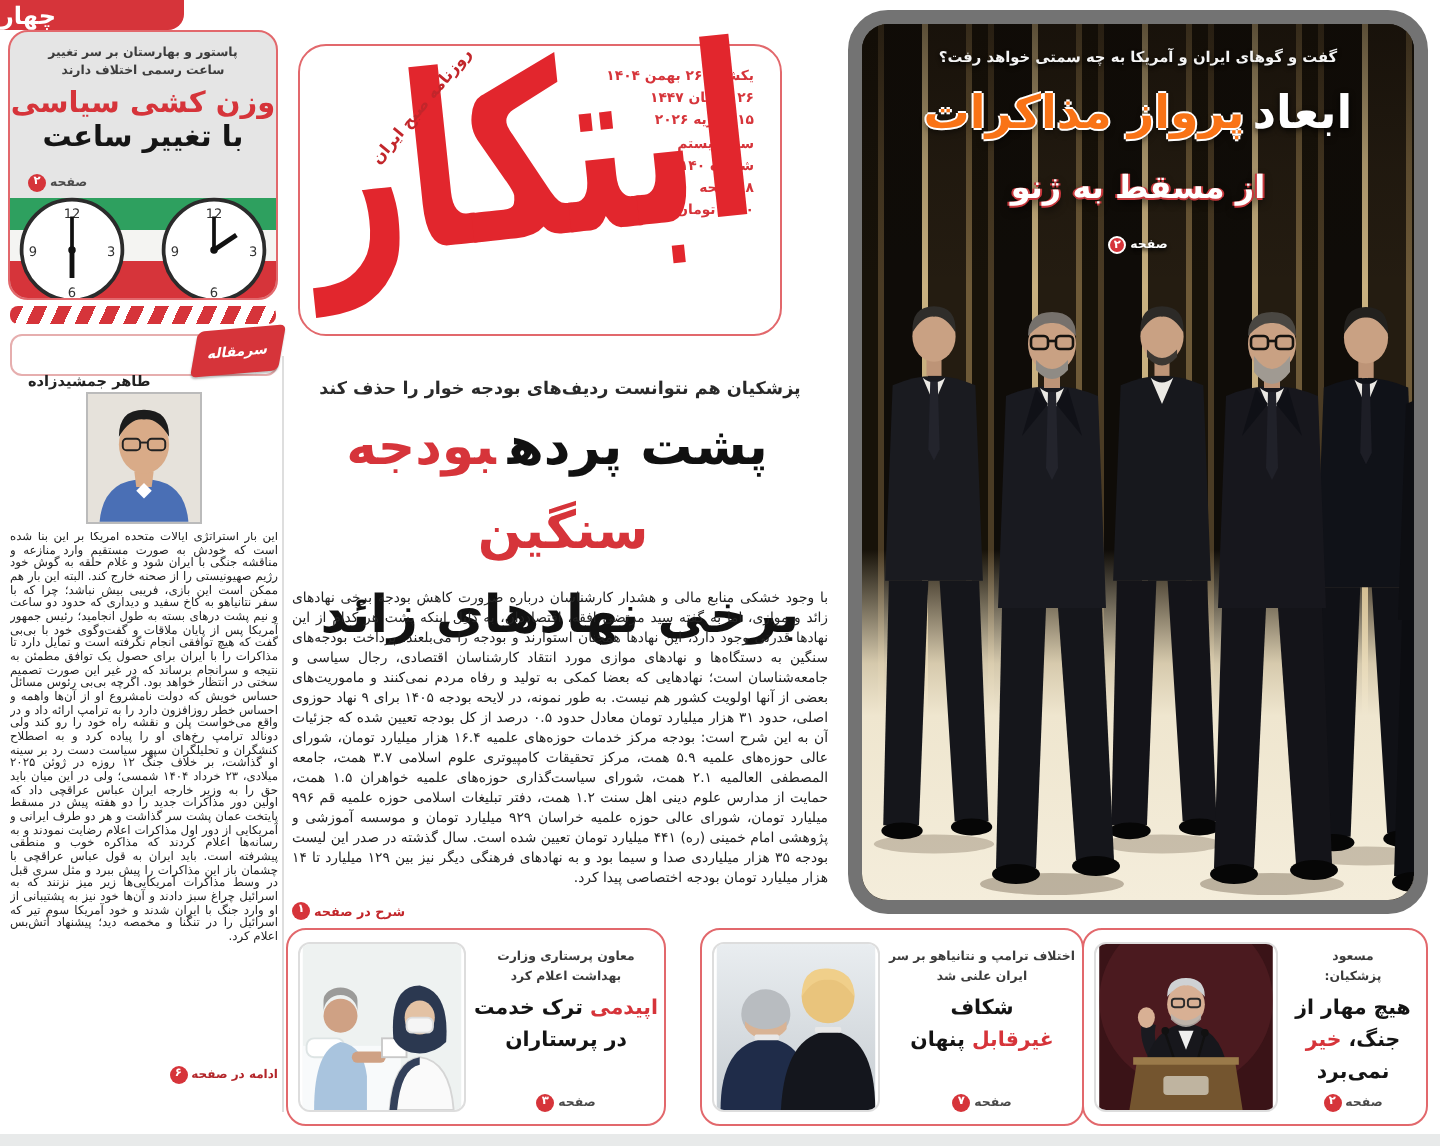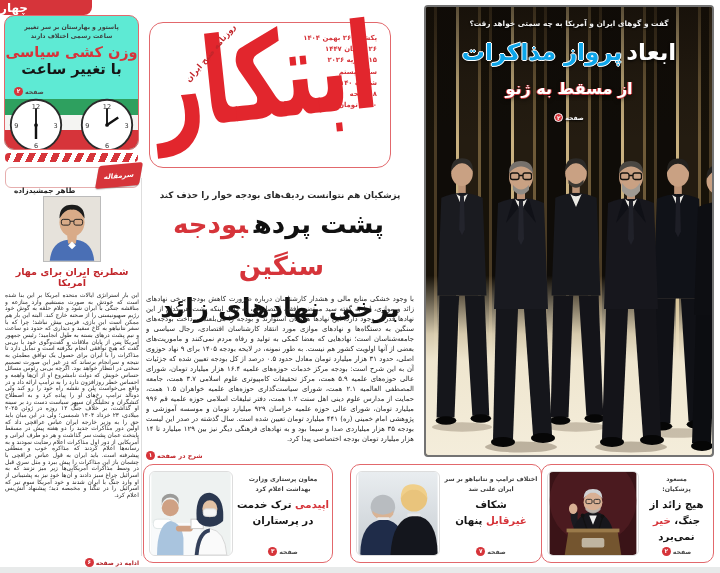--- a/index.html
+++ b/index.html
@@ -19,21 +19,21 @@
 
   
   .corner-ribbon { position:absolute; left:0; top:0; width:92px; height:15px;
      background:#d6343a; color:#fff; font-weight:bold; font-size:12px;
      display:flex; align-items:center; justify-content:flex-end; letter-spacing:6px;
      border-radius:0 0 8px 0; z-index:6; overflow:hidden; }
 
   
   .clock-box { position:absolute; left:4px; top:15px; width:135px; height:135px;
      border:1.5px solid #e2686c; border-radius:10px; overflow:hidden;
-     background:#5eead4; text-align:center; z-index:4; }
+     background:#e5e5e5; text-align:center; z-index:4; }
   .cb-kicker { margin-top:6px; padding:0 9px; font-size:6.2px; font-weight:bold;
      color:#3c3c3c; line-height:1.5; }
   .cb-red   { margin-top:3px; font-size:14.5px; font-weight:bold; color:#d6343a; }
   .cb-black { margin-top:1px; font-size:14.5px; font-weight:bold; color:#151515; }
   .cb-badge { position:absolute; left:9px; top:71px; }
   .cb-flag { position:absolute; left:0; right:0; bottom:0; height:50px;
      background:linear-gradient(180deg,#2ea05f 0 32%, #f4f4f2 32% 63%, #d6343a 63% 100%); }
   .clock { position:absolute; bottom:-4px; width:56px; height:56px; }
   .clock-l { left:3px; } .clock-r { right:3px; }
 
@@ -85,36 +85,36 @@
      color:#111; }
   .lead-headline .lh-red { color:#d6343a; }
   .lead-headline span { margin:0 3px; }
   .lead-body { position:absolute; left:146px; top:294px; width:268px; height:154px;
      font-size:6.9px; line-height:1.45; text-align:justify; color:#232323;
      overflow:hidden; }
   .lead-more { position:absolute; left:146px; top:451px; color:#c2262b; font-size:6.4px; }
 
   
   .photo-box { position:absolute; left:424px; top:5px; width:290px; height:452px;
-     border-radius:4px; overflow:hidden; border:2px solid #737373; background:#171209; }
+     border-radius:20px; overflow:hidden; border:7px solid #737373; background:#171209; }
   .pb-bg { position:absolute; inset:0;
      background:
        linear-gradient(180deg, rgba(16,11,6,.6) 0%, rgba(16,11,6,.2) 16%, rgba(0,0,0,0) 30%),
        linear-gradient(180deg, rgba(0,0,0,0) 60%, rgba(234,221,190,.9) 73%, #efe6cf 79%, #f4eddb 100%),
        repeating-linear-gradient(90deg,#171209 0 8px,#4a3b24 8px 11px,#0f0c08 11px 30px,
          #c9b180 30px 33px,#241c11 33px 52px,#6e5a38 52px 55px); }
   .pb-fig { position:absolute; left:0; bottom:0; width:290px; height:330px; }
   .pb-fig svg { width:100%; height:100%; display:block; }
   .pb-overlay { position:absolute; inset:0; text-align:center; z-index:5; }
   .pb-kicker { position:absolute; top:12px; width:100%; color:#f4f4f4;
      font-size:7.4px; font-weight:bold; text-shadow:0 1px 2px rgba(0,0,0,.95); }
   .pb-h1 { position:absolute; top:28px; width:100%; font-size:23px; font-weight:bold;
      line-height:34px; }
   .pb-h1 .pb-white { color:#fff; text-shadow:0 1px 3px rgba(0,0,0,.85); }
-  .pb-h1 .pb-red { color:#0ea5e9;
+  .pb-h1 .pb-red { color:#f97316;
      text-shadow:-1px 0 0 #fff,1px 0 0 #fff,0 -1px 0 #fff,0 1px 0 #fff,0 2px 3px rgba(0,0,0,.5); }
   .pb-h1 span { margin:0 2px; }
   .pb-h2 { position:absolute; top:66px; width:100%; font-size:16px; font-weight:bold;
      color:#fff; line-height:32px;
      text-shadow:-1px 0 0 #c8373c,1px 0 0 #c8373c,0 1px 0 #c8373c,0 2px 4px rgba(0,0,0,.7); }
   .pb-badge { position:absolute; top:106px; left:0; right:0; justify-content:center;
      color:#fff; text-shadow:0 1px 2px #000; }
   .pb-badge .badge-circ { border:1px solid #fff; text-shadow:none; }
 
   
@@ -199,21 +199,20 @@
         <ellipse cx="29" cy="26" rx="13" ry="15" fill="#d9ab88"></ellipse>
         <path d="M16,22 Q16,8 29,8 Q42,8 42,22 Q36,12 29,13 Q22,12 16,22 Z" fill="#1c1c1c"></path>
         <g stroke="#222" stroke-width="1" fill="none">
           <rect x="18" y="23" width="9" height="6" rx="2"></rect>
           <rect x="31" y="23" width="9" height="6" rx="2"></rect>
           <line x1="27" y1="25" x2="31" y2="25"></line>
         </g>
         <path d="M25,50 L29,46 L33,50 L29,54 Z" fill="#fff"></path>
       </svg>
     </div>
-    <div class="ed-title">شطرنج ایران برای مهار آمریکا</div>
     <div class="ed-body">این بار استراتژی ایالات متحده آمریکا بر این بنا شده است که خودش به صورت مستقیم وارد منازعه و مناقشه جنگی با ایران شود و غلام حلقه به گوش خود رژیم صهیونیستی را از صحنه خارج کند. البته این بار هم ممکن است این بازی، فریبی بیش نباشد؛ چرا که با سفر نتانیاهو به کاخ سفید و دیداری که حدود دو ساعت و نیم پشت درهای بسته به طول انجامید؛ رئیس جمهور آمریکا پس از پایان ملاقات و گفت‌وگوی خود با بی‌بی گفت که هیچ توافقی انجام نگرفته است و تمایل دارد تا مذاکرات را با ایران برای حصول یک توافق مطمئن به نتیجه و سرانجام برساند که در غیر این صورت تصمیم سختی در انتظار خواهد بود. اگرچه بی‌بی رئوس مسائل حساس خویش که دولت نامشروع او از آن‌ها واهمه و احساس خطر روزافزون دارد را به ترامپ ارائه داد و در واقع می‌خواست پلن و نقشه راه خود را رو کند ولی دونالد ترامپ رخ‌های او را پیاده کرد و به اصطلاح کنشگران و تحلیلگران سپهر سیاست دست رد بر سینه او گذاشت، بر خلاف جنگ ۱۲ روزه در ژوئن ۲۰۲۵ میلادی، ۲۳ خرداد ۱۴۰۴ شمسی؛ ولی در این میان باید حق را به وزیر خارجه ایران عباس عراقچی داد که اولین دور مذاکرات جدید را دو هفته پیش در مسقط پایتخت عمان پشت سر گذاشت و هر دو طرف ایرانی و آمریکایی از دور اول مذاکرات اعلام رضایت نمودند و به رسانه‌ها اعلام کردند که مذاکره خوب و منطقی پیشرفته است. باید ایران به قول عباس عراقچی با چشمان باز این مذاکرات را پیش ببرد و مثل سری قبل در وسط مذاکرات آمریکایی‌ها زیر میز نزنند که به اسرائیل چراغ سبز دادند و آن‌ها خود نیز به پشتیبانی از او وارد جنگ با ایران شدند و خود آمریکا سوم تیر که اسرائیل را در تنگنا و مخمصه دید؛ پیشنهاد آتش‌بس اعلام کرد.</div>
     <div class="badge ed-more">
       <span>ادامه در صفحه</span>
       <span class="badge-circ">۶</span>
     </div>
   </div>
 
   <div class="vrule"></div>
 
   <div class="masthead-box">
@@ -441,21 +440,21 @@
         <line x1="52" y1="62" x2="56" y2="48" stroke="#111" stroke-width="1.2"></line>
         <circle cx="56" cy="47" r="2" fill="#111"></circle>
         <path d="M16,88 L76,88 L72,62 L20,62 Z" fill="#74552f"></path>
         <rect x="18" y="60" width="56" height="4" fill="#9a7a4a"></rect>
         <rect x="34" y="70" width="24" height="10" rx="2" fill="#cdc5b4" opacity="0.85"></rect>
       </svg>
     </div>
     <div class="btext">
       <div class="bkicker">مسعود پزشکیان:</div>
       <div class="bhead">
-        <span>هیچ زائد از جنگ،</span>
+        <span>هیچ مهار از جنگ،</span>
         <span class="red">خیر</span>
         <span>نمی‌برد</span>
       </div>
       <div class="badge bbadge">
         <span>صفحه</span>
         <span class="badge-circ">۲</span>
       </div>
     </div>
   </div>
 

